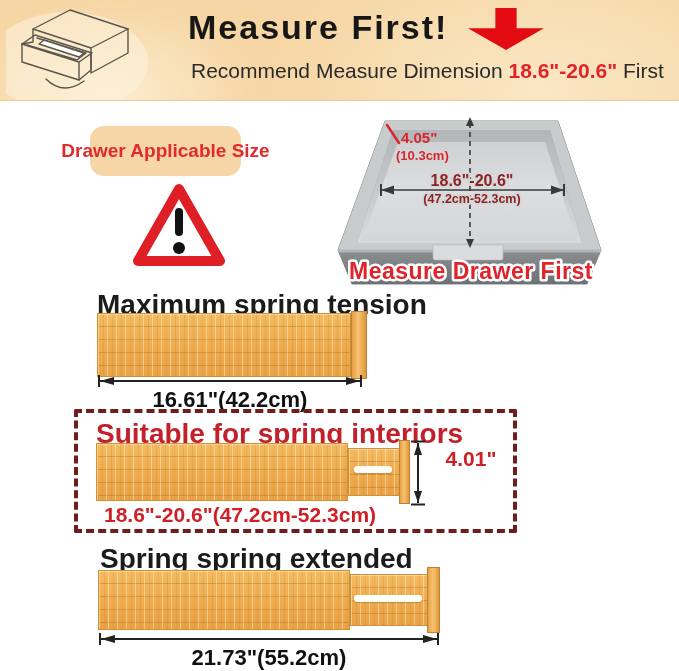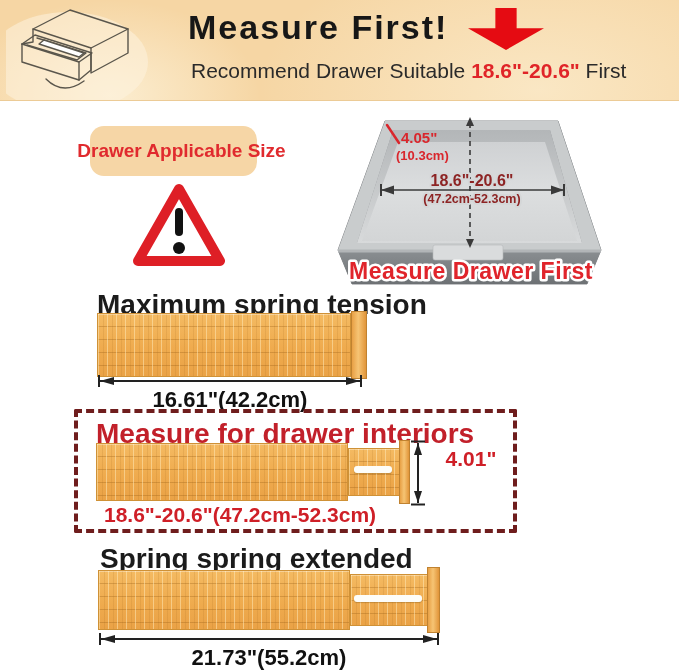--- a/index.html
+++ b/index.html
@@ -17,21 +17,21 @@
     background:radial-gradient(closest-side,rgba(252,240,213,.65),rgba(252,240,213,0));}
   .banner-title{position:absolute;left:188px;top:8px;font-size:34px;font-weight:800;
     color:#171717;letter-spacing:2px;white-space:nowrap;text-align:right;}
   .banner-sub{position:absolute;left:191px;top:59px;font-size:21px;color:#2a2a2a;white-space:nowrap;}
   .banner-sub .hl{color:#e02428;font-weight:bold;}
   .down-arrow{position:absolute;left:468px;top:8px;width:76px;height:42px;background:#e50b12;
     clip-path:polygon(36% 0,64% 0,64% 48%,100% 48%,50% 100%,0 48%,36% 48%);}
   .drawer-icon-box{position:absolute;left:6px;top:0px;width:165px;height:100px;}
   
   .badge{position:absolute;left:90px;top:126px;width:151px;height:50px;background:#f6d6a6;
-    border-radius:14px;display:flex;align-items:center;justify-content:center;padding-left:16px;}
+    border-radius:14px;display:flex;align-items:center;justify-content:center;}
   .badge span{color:#e02a2e;font-weight:bold;font-size:19px;white-space:nowrap;}
   
   .warning-box{position:absolute;left:133px;top:182px;width:92px;height:86px;}
   
   .drawer-fig{position:absolute;left:335px;top:105px;width:344px;height:185px;}
   svg text{font-family:"Liberation Sans", sans-serif;}
   
   .sec-heading{position:absolute;font-size:28px;font-weight:bold;color:#1b1b1b;white-space:nowrap;}
   .sec-heading.red{color:#c2202a;}
   .dim-label{position:absolute;font-size:22px;font-weight:600;color:#111;text-align:center;white-space:nowrap;}
@@ -75,21 +75,21 @@
           <path d="M16,44 L16,62 L73,80 L73,62"></path>
           <path d="M73,80 L85,70 L85,53"></path>
           <path d="M38,40 L78,53 L73,57 L33,44 Z" fill="#ffffff"></path>
           <path d="M40,79 Q57,96 78,81"></path>
         </g>
       </svg>
     </div>
 
     <div class="banner-title">Measure First!</div>
     <div class="down-arrow"></div>
-    <div class="banner-sub"><span>Recommend Drawer Suitable </span><span class="hl">18.6"-20.6"</span><span> First</span></div>
+    <div class="banner-sub"><span>Recommend Measure Dimension </span><span class="hl">18.6"-20.6"</span><span> First</span></div>
   </div>
 
   <div class="badge">
     <span>Drawer Applicable Size</span>
   </div>
 
   <div class="warning-box">
     <svg width="92" height="86" viewBox="0 0 92 86">
       <polygon points="46,7 87,79 5,79" fill="#ffffff" stroke="#de1f26" stroke-width="10" stroke-linejoin="round"></polygon>
       <rect x="42" y="26" width="8" height="28" rx="4" fill="#121212"></rect>
@@ -153,21 +153,21 @@
   <svg class="dim-svg" style="left:97px;top:374px;" width="266" height="14" viewBox="0 0 266 14">
     <line x1="2" y1="1" x2="2" y2="13"></line>
       <line x1="264" y1="1" x2="264" y2="13"></line>
     <line x1="3" y1="7" x2="263" y2="7"></line>
     <polygon points="3,7 17,3 17,11"></polygon>
       <polygon points="263,7 249,3 249,11"></polygon>
   </svg>
   <div class="dim-label" style="left:97px;top:387px;width:266px;">16.61"(42.2cm)</div>
 
   <div class="dashed-box"></div>
-  <div class="sec-heading red" style="left:96px;top:418px;">Measure for drawer interiors</div>
+  <div class="sec-heading red" style="left:96px;top:418px;">Suitable for spring interiors</div>
   <div class="wood" style="left:96px;top:443px;width:252px;height:58px;"></div>
   <div class="wood" style="left:348px;top:448px;width:52px;height:48px;"></div>
   <div class="slot" style="left:354px;top:466px;width:38px;height:7px;"></div>
   <div class="endcap" style="left:399px;top:440px;width:11px;height:64px;"></div>
   <svg class="dim-svg" style="left:410px;top:440px;" width="16" height="66" viewBox="0 0 16 66">
     <line x1="1" y1="1.5" x2="15" y2="1.5"></line>
       <line x1="1" y1="64.5" x2="15" y2="64.5"></line>
     <line x1="8" y1="3" x2="8" y2="63"></line>
     <polygon points="8,3 4,15 12,15"></polygon>
       <polygon points="8,63 4,51 12,51"></polygon>

